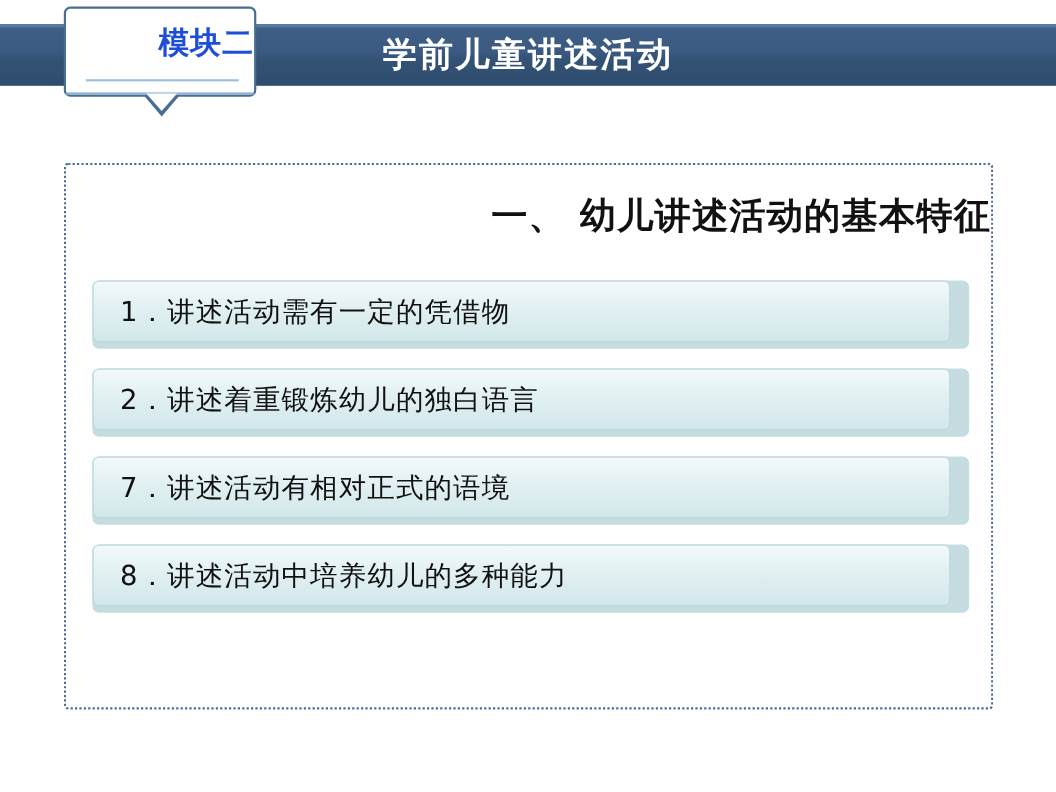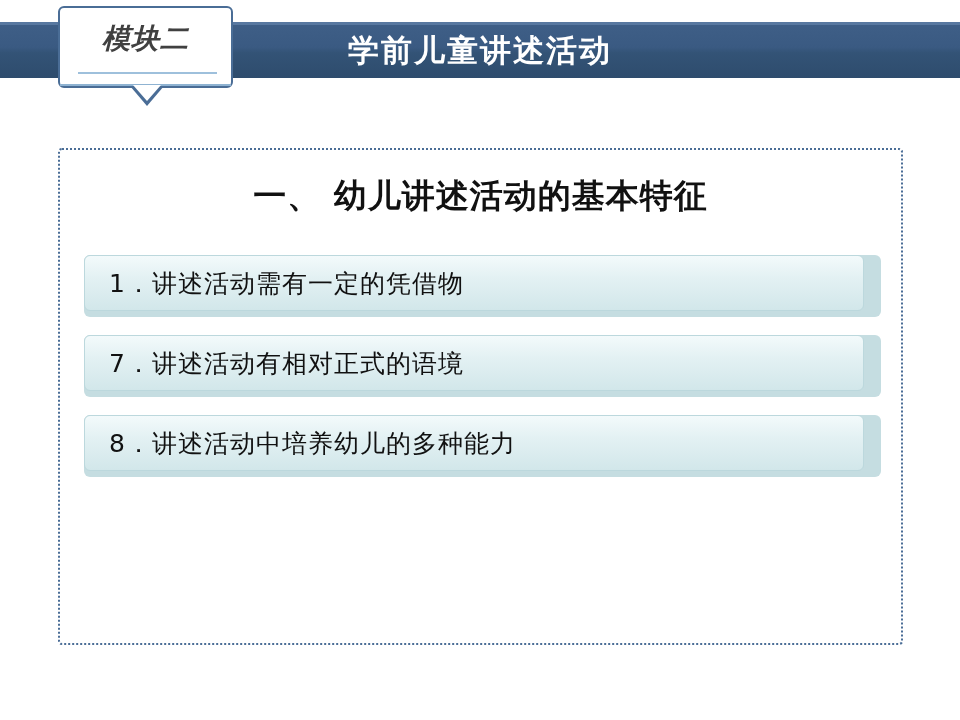--- a/index.html
+++ b/index.html
@@ -69,27 +69,26 @@
     box-sizing: border-box;
     border-bottom: 2px solid #8fb3d2;
   }
   .module-tag-label {
     position: absolute;
     left: 0;
     top: 0;
     width: 100%;
     height: 62px;
     line-height: 62px;
-    text-align: center;
+    text-align: right;
     font-size: 28px;
     font-weight: bold;
-    color: #404040;
+    color: #1d4ed8;
     font-family: "DejaVu Sans", "Liberation Sans", sans-serif;
     letter-spacing: 1px;
-    font-style: italic;
   }
   .module-tag-underline {
     position: absolute;
     left: 18px;
     top: 64px;
     width: 139px;
     height: 0;
     border-top: 2px solid #9ec0dc;
   }
   
@@ -127,21 +126,21 @@
     border-radius: 4px;
     box-sizing: border-box;
     background: #ffffff;
   }
 
   .section-title {
     position: absolute;
     left: 0;
     top: 24px;
     width: 100%;
-    text-align: center;
+    text-align: right;
     font-size: 33px;
     font-weight: bold;
     color: #111111;
     font-family: "DejaVu Sans", "Liberation Sans", sans-serif;
     letter-spacing: 1px;
   }
 
   .items {
     position: absolute;
     left: 24px;
@@ -201,20 +200,25 @@
   <div class="section-title">一、 幼儿讲述活动的基本特征</div>
 
   <div class="items">
 
     <div class="item-row">
       <div class="item-inner">
         <div class="item-text">1．讲述活动需有一定的凭借物</div>
       </div>
     </div>
 
+    <div class="item-row">
+      <div class="item-inner">
+        <div class="item-text">2．讲述着重锻炼幼儿的独白语言</div>
+      </div>
+    </div>
 
     <div class="item-row">
       <div class="item-inner">
         <div class="item-text">7．讲述活动有相对正式的语境</div>
       </div>
     </div>
 
     <div class="item-row">
       <div class="item-inner">
         <div class="item-text">8．讲述活动中培养幼儿的多种能力</div>

